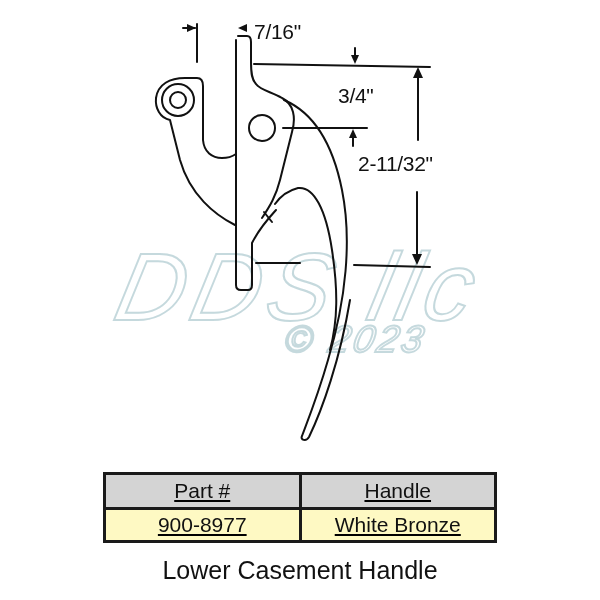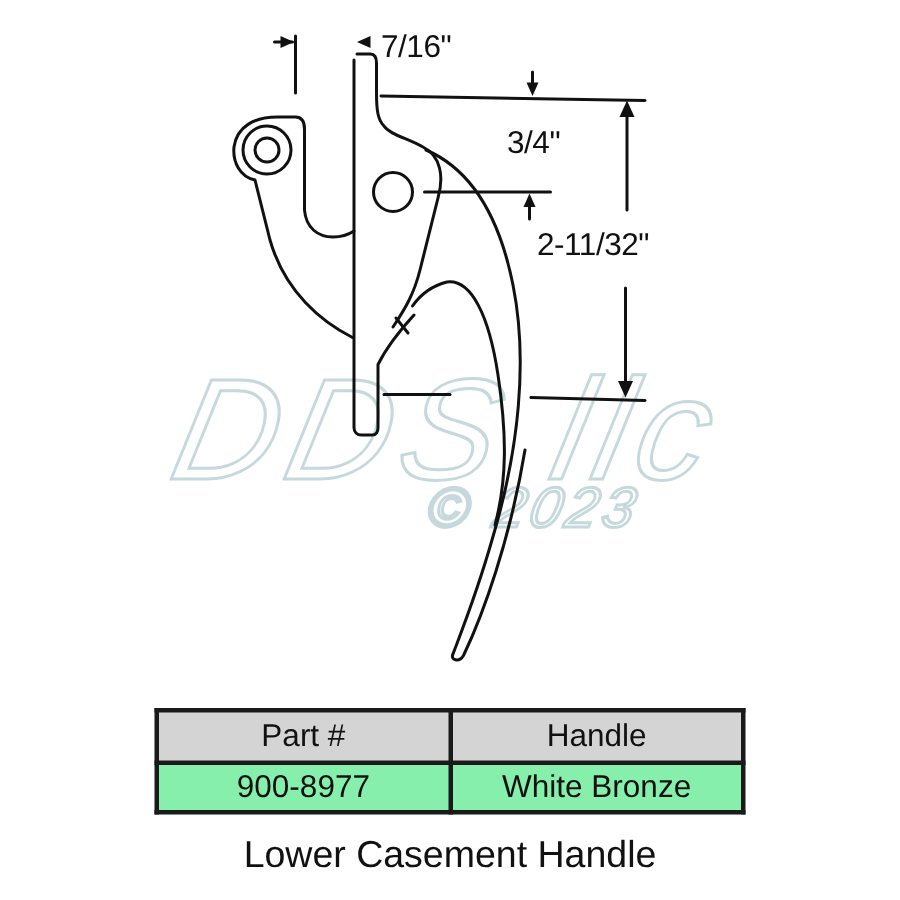--- a/index.html
+++ b/index.html
@@ -2,24 +2,24 @@
 <html><head>
   <meta charset="utf-8">
   <style>
     html, body { margin: 0; padding: 0; background: #ffffff; }
     body { width: 600px; height: 600px; position: relative; overflow: hidden; font-family: "Liberation Sans", sans-serif; }
     .drawing { position: absolute; left: 0; top: 0; width: 600px; height: 460px; }
     .dim-label { position: absolute; font-family: "Liberation Sans", sans-serif; font-size: 21px; color: #111; letter-spacing: -0.3px; }
     .watermark { position: absolute; font-family: "Liberation Sans", sans-serif; font-style: italic; color: transparent; -webkit-text-stroke: 2px #bcd3d8; opacity: 0.85; }
     .wm-main { left: 118px; top: 232px; font-size: 96px; letter-spacing: 6px; transform: skewX(-12deg); }
     .wm-sub { left: 285px; top: 318px; font-size: 38px; letter-spacing: 3px; transform: skewX(-12deg); }
-    table.spec { position: absolute; left: 103px; top: 472px; width: 394px; border-collapse: collapse; border: 3px solid #1a1a1a; }
+    table.spec { position: absolute; left: 103px; top: 472px; width: 394px; border-collapse: collapse; border: 3px solid #1a1a1a; text-decoration: underline; }
     table.spec th, table.spec td { border: 3px solid #1a1a1a; text-align: center; font-family: "Liberation Sans", sans-serif; font-weight: normal; font-size: 21px; color: #111; padding: 0; }
     table.spec th { background: #d4d4d4; height: 32px; }
-    table.spec td { background: #86efac; height: 30px; }
+    table.spec td { background: #fef9c3; height: 30px; }
     .caption { position: absolute; left: 0; width: 600px; top: 556px; text-align: center; font-family: "Liberation Sans", sans-serif; font-size: 25px; color: #111; }
   </style>
 </head>
 <body>
 
 <div class="drawing">
 
   <div class="watermark wm-main">DDS llc</div>
   <div class="watermark wm-sub">© 2023</div>
 

